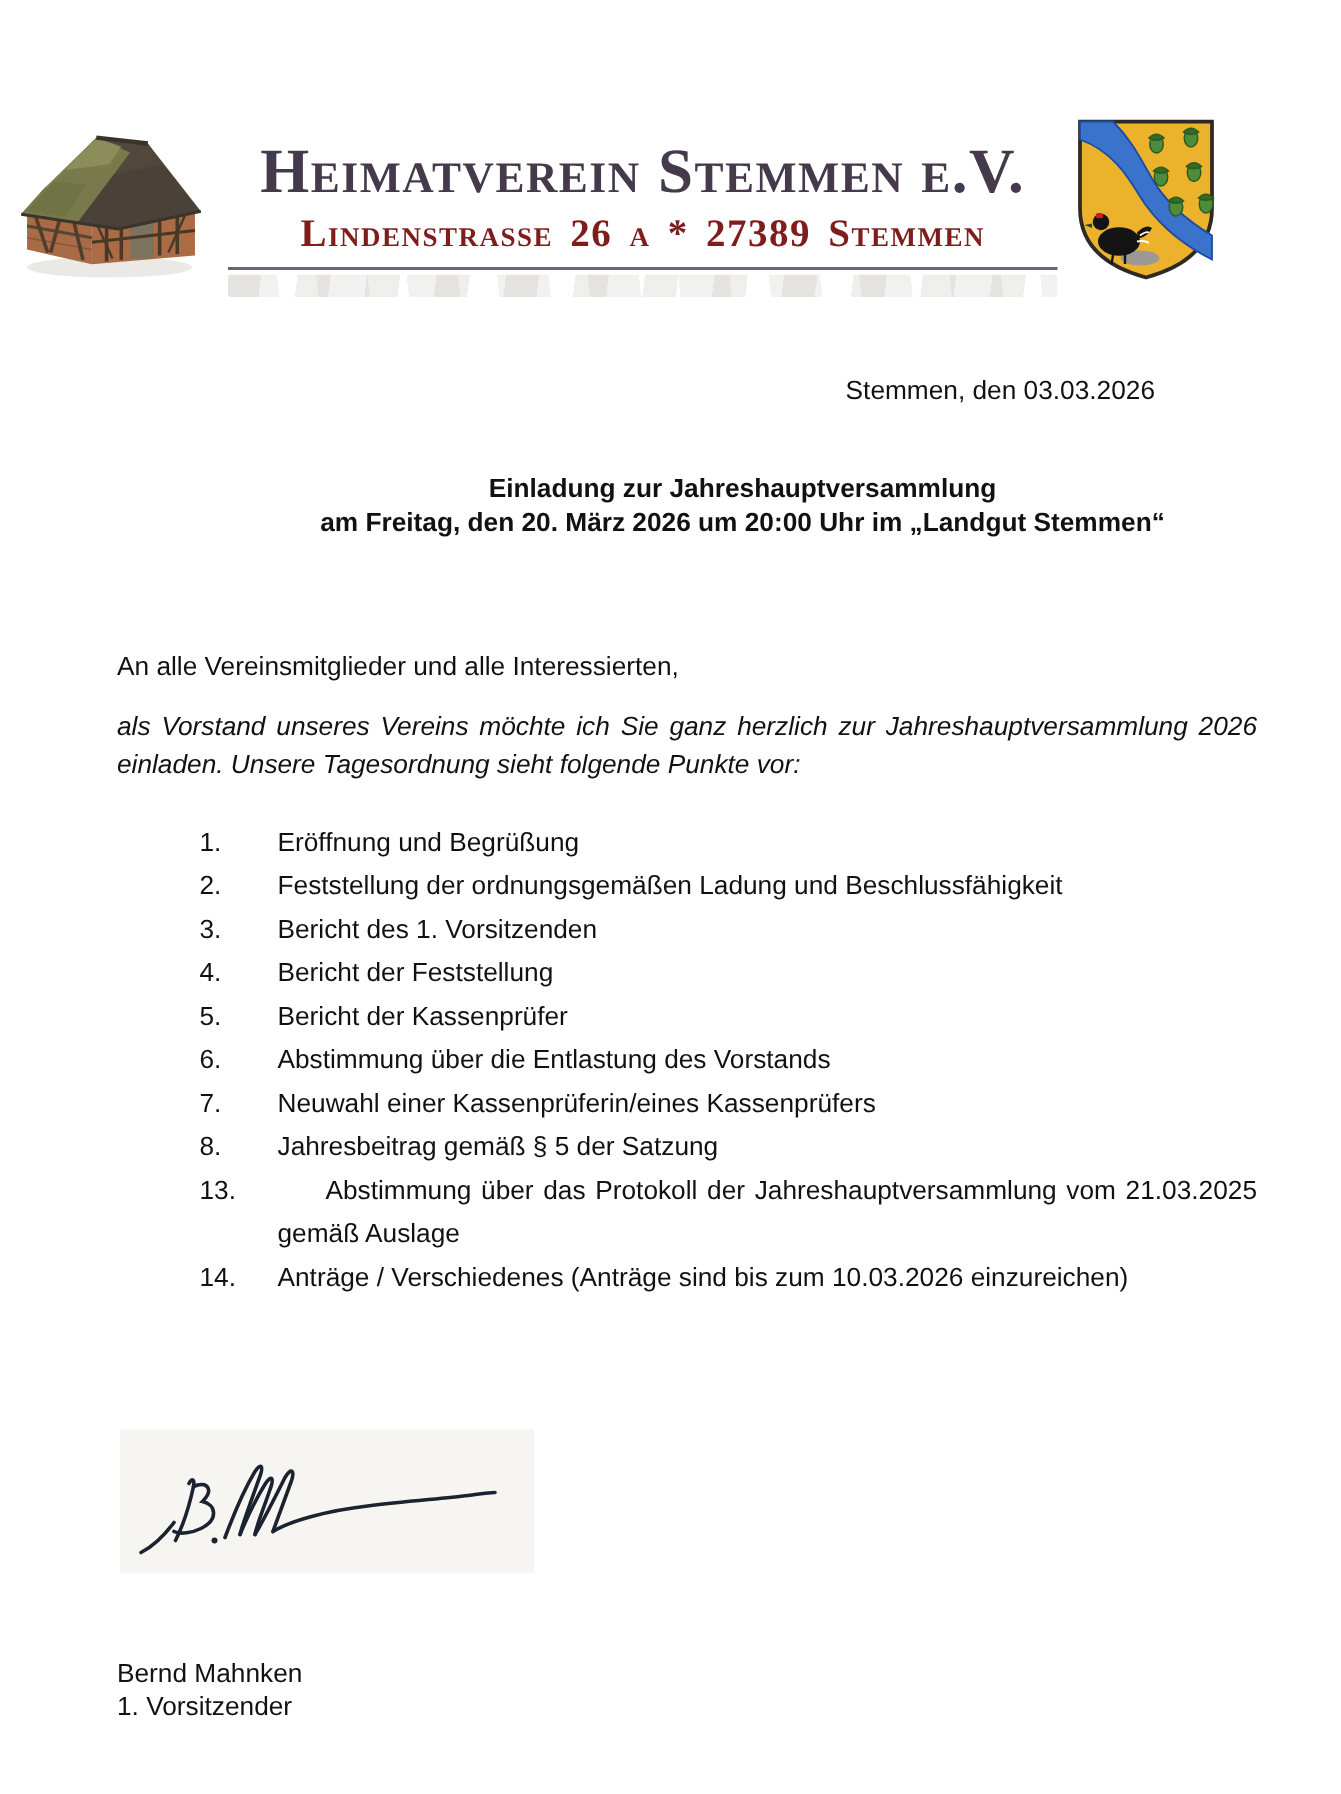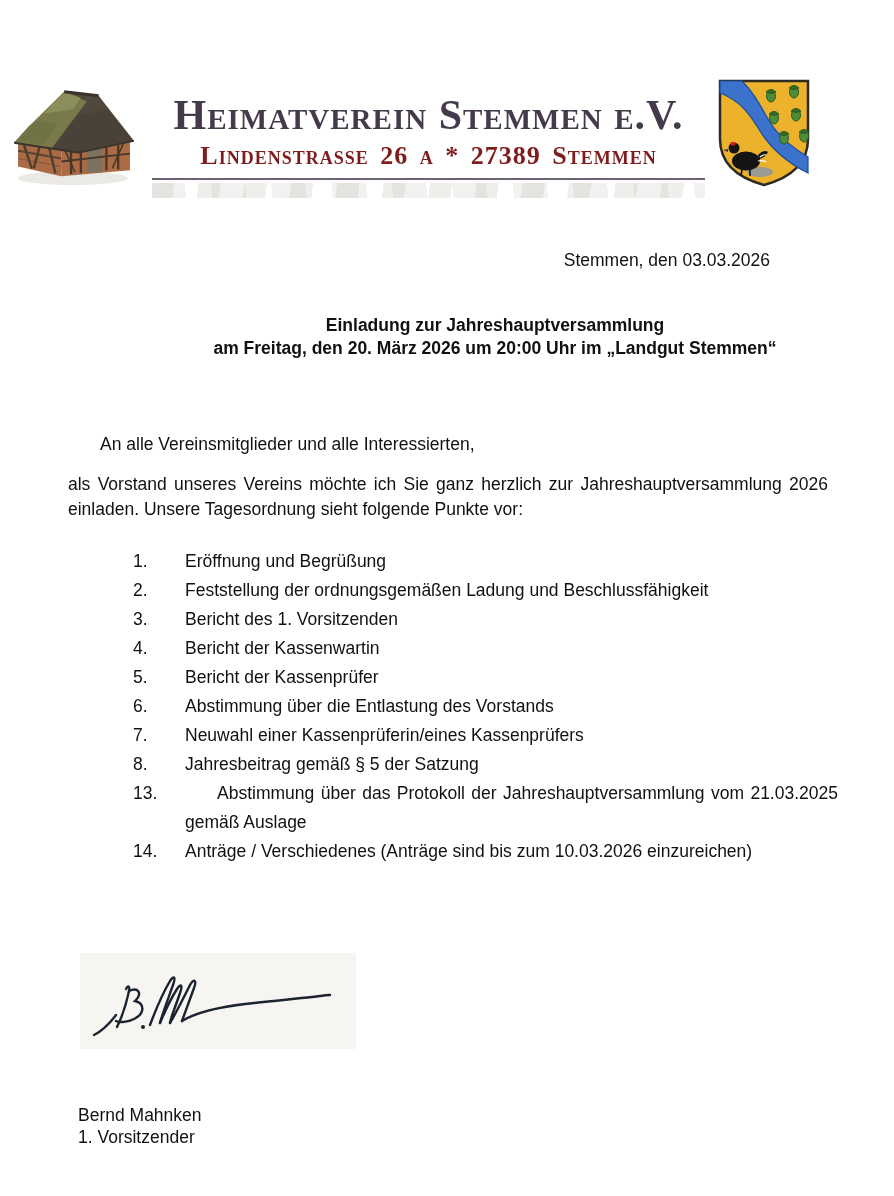--- a/index.html
+++ b/index.html
@@ -31,22 +31,22 @@
   .lh-scan-noise{
     margin-top:3px;height:15px;
     background:
       repeating-linear-gradient(97deg, rgba(185,180,168,.22) 0 22px, rgba(255,255,255,0) 22px 46px),
       repeating-linear-gradient(84deg, rgba(170,164,152,.15) 0 34px, rgba(255,255,255,0) 34px 60px);
     border-radius:2px;
   }
   
   .date-line{position:absolute;top:250px;left:0;width:770px;text-align:right;font-size:17.5px;}
   .doc-title{position:absolute;top:314px;left:0;width:894px;text-align:center;font-weight:bold;font-size:17.5px;line-height:23px;padding-left:48px;}
-  .greeting{position:absolute;top:434px;left:78px;font-size:17.5px;margin-left:22px;}
-  .intro{position:absolute;top:472px;left:68px;width:760px;font-size:17.5px;line-height:25px;text-align:justify;}
+  .greeting{position:absolute;top:434px;left:78px;font-size:17.5px;}
+  .intro{position:absolute;top:472px;left:78px;width:760px;font-size:17.5px;line-height:25px;text-align:justify;font-style:italic;}
   .agenda{position:absolute;top:547px;left:78px;width:760px;font-size:17.5px;}
   .agenda-row{display:flex;line-height:29px;}
   .agenda-num{margin-left:55px;width:52px;flex:0 0 52px;}
   .agenda-text{flex:1;}
   .agenda-justline{display:block;text-align:justify;text-align-last:justify;margin-left:32px;}
   
   .sig-box{position:absolute;top:953px;left:80px;width:276px;height:96px;background:#f6f5f1;}
   .sig-box svg{display:block;width:276px;height:96px;}
   .sig-name-block{position:absolute;top:1104px;left:78px;font-size:17.5px;line-height:22px;}
 </style>
@@ -163,21 +163,21 @@
     <div class="agenda-row">
       <span class="agenda-num">2.</span>
       <span class="agenda-text">Feststellung der ordnungsgemäßen Ladung und Beschlussfähigkeit</span>
     </div>
     <div class="agenda-row">
       <span class="agenda-num">3.</span>
       <span class="agenda-text">Bericht des 1. Vorsitzenden</span>
     </div>
     <div class="agenda-row">
       <span class="agenda-num">4.</span>
-      <span class="agenda-text">Bericht der Kassenwartin</span>
+      <span class="agenda-text">Bericht der Feststellung</span>
     </div>
     <div class="agenda-row">
       <span class="agenda-num">5.</span>
       <span class="agenda-text">Bericht der Kassenprüfer</span>
     </div>
     <div class="agenda-row">
       <span class="agenda-num">6.</span>
       <span class="agenda-text">Abstimmung über die Entlastung des Vorstands</span>
     </div>
     <div class="agenda-row">

